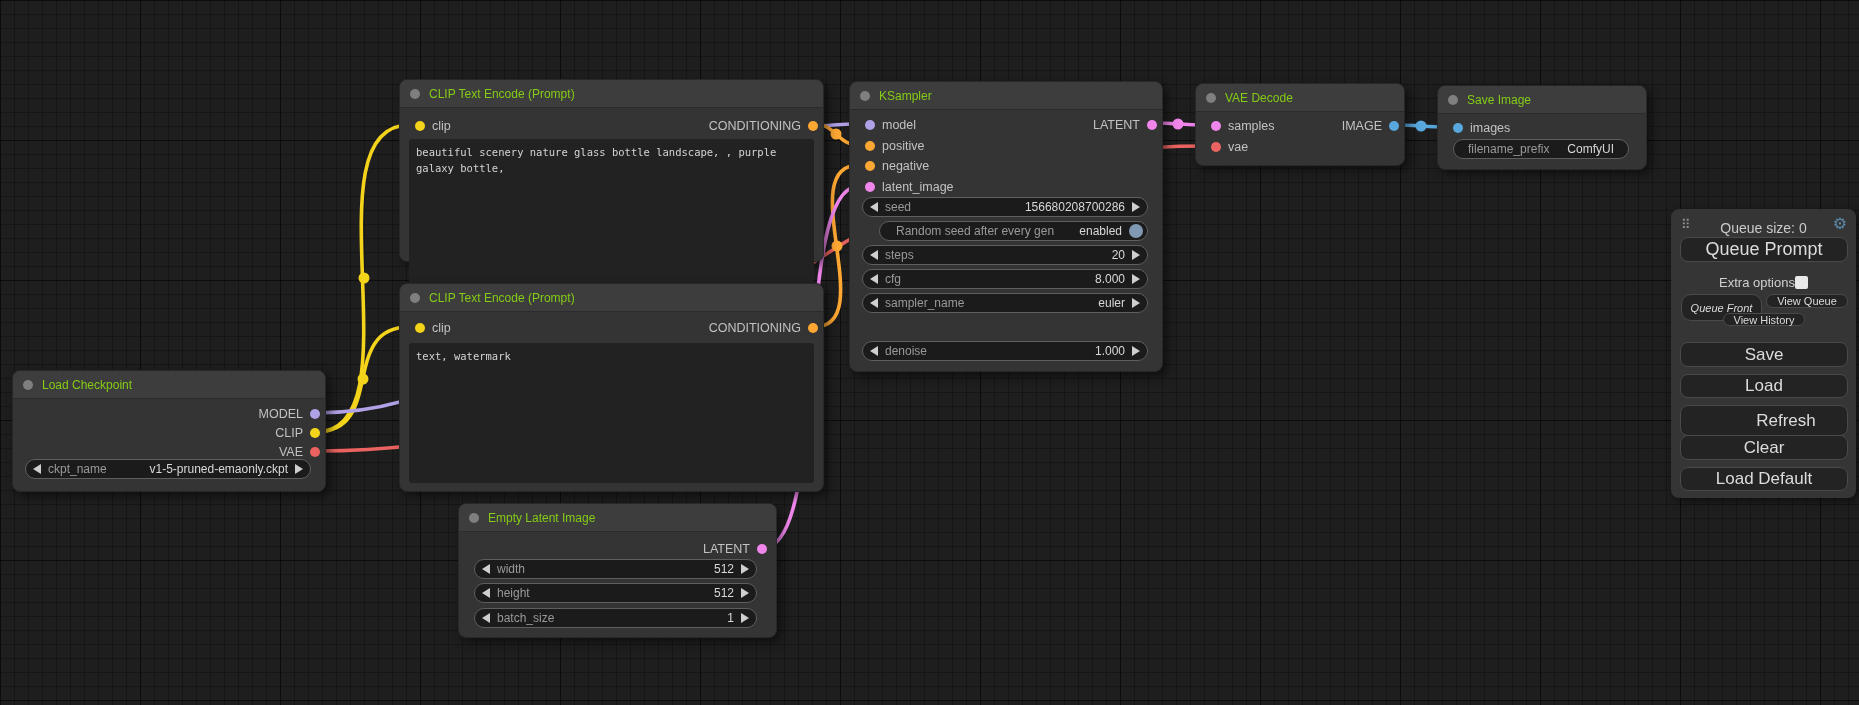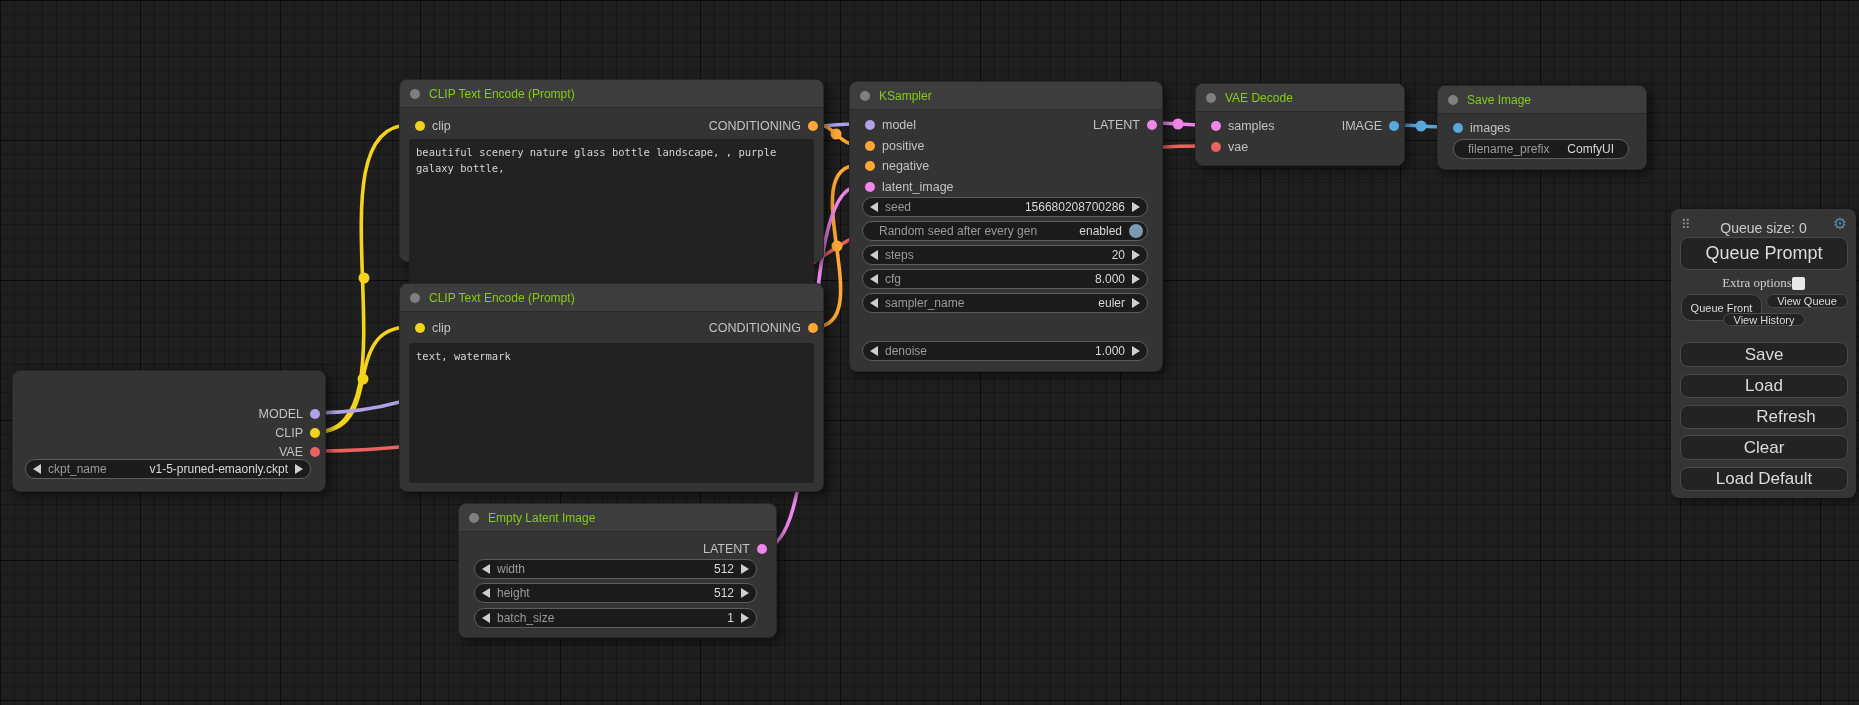--- a/index.html
+++ b/index.html
@@ -56,21 +56,21 @@
   .qbtn{
     position:absolute;background:#232323;border:1px solid #4a4a4a;color:#dcdcdc;
     display:flex;align-items:center;justify-content:center;box-sizing:border-box;
     border-radius:8px;cursor:default;white-space:nowrap;
   }
   .qbig{font-size:17px;}
   .qsmall{font-size:11px;border-radius:10px;}
   #queue-size{position:absolute;left:0;right:0;top:11px;text-align:center;font-size:14px;color:#cacaca;}
   #drag-handle{position:absolute;left:10px;top:8px;font-size:13px;color:#8f8f8f;letter-spacing:-1px;}
   #gear{position:absolute;right:9px;top:5px;font-size:16px;}
-  #extra-row{position:absolute;left:0;right:0;top:66px;display:flex;align-items:center;justify-content:center;gap:0;font-family:Liberation Serif, serif;}
+  #extra-row{position:absolute;left:0;right:0;top:66px;display:flex;align-items:center;justify-content:center;gap:0;}
   #extra-label{font-size:13px;color:#d0d0d0;}
   #extra-checkbox{width:13px;height:13px;background:#e9e9e9;border-radius:2px;}
 </style>
 </head>
 <body>
 
 <svg id="wires" width="1859" height="705">
   <g fill="none" stroke-width="3.6" stroke-linecap="round">
     <path d="M316,432 C420,432 305,125 409,125" stroke="#f4d31b"></path>
     <path d="M316,432 C386,432 339,327 409,327" stroke="#f4d31b"></path>
@@ -86,20 +86,24 @@
     <circle cx="364" cy="278" r="5.5" fill="#f4d31b"></circle>
     <circle cx="363" cy="379" r="5.5" fill="#f4d31b"></circle>
     <circle cx="836" cy="134" r="5.5" fill="#ffa733"></circle>
     <circle cx="837" cy="246" r="5.5" fill="#ffa733"></circle>
     <circle cx="1178" cy="124" r="5.5" fill="#f086ec"></circle>
     <circle cx="1421" cy="126" r="5.5" fill="#58a8dd"></circle>
   </g>
 </svg>
 
 <div class="node" style="left:12px;top:370px;width:314px;height:122px;">
+  <div class="nhead">
+    <span class="ndot" style="background: rgb(127, 127, 127);"></span>
+    <span class="ntitle">Load Checkpoint</span>
+  </div>
   <div class="srow" style="top:33px">
     <span class="sout">
         <span class="slabel">MODEL</span>
         <span class="sdot" style="background: rgb(177, 161, 230);"></span>
       </span>
   </div>
   <div class="srow" style="top:52px">
     <span class="sout">
         <span class="slabel">CLIP</span>
         <span class="sdot" style="background: rgb(244, 211, 27);"></span>
@@ -188,21 +192,21 @@
         <span class="slabel">latent_image</span>
       </span>
   </div>
 
   <div class="widget" style="top:115px;left:12px;right:14px;">
     <span class="tri l"></span>
     <span class="wlabel">seed</span>
     <span class="wvalue">156680208700286</span>
     <span class="tri r"></span>
   </div>
-  <div class="widget" style="top:139px;left:12px;right:14px;padding-left:16px;">
+  <div class="widget" style="top:139px;left:29px;right:14px;padding-left:16px;">
     <span class="wlabel">Random seed after every gen</span>
     <span class="wvalue">enabled</span>
     <span class="toggle" style="background: rgb(127, 153, 179);"></span>
   </div>
   <div class="widget" style="top:163px;left:12px;right:14px;">
     <span class="tri l"></span>
     <span class="wlabel">steps</span>
     <span class="wvalue">20</span>
     <span class="tri r"></span>
   </div>
@@ -295,29 +299,29 @@
     <span class="wlabel">filename_prefix</span>
     <span class="wvalue" style="margin-left:0;">ComfyUI</span>
   </div>
 </div>
 
 <div id="queue-panel">
   <span id="drag-handle">⠿</span>
   <div id="queue-size">Queue size: 0</div>
   <span id="gear" style="color: rgb(90, 135, 168);">⚙</span>
 
-  <div class="qbtn qbig" style="left:9px;right:8px;top:28px;height:33px;font-size:18px;">Queue Prompt</div>
+  <div class="qbtn qbig" style="left:9px;right:8px;top:28px;height:25px;font-size:18px;">Queue Prompt</div>
 
   <div id="extra-row">
     <span id="extra-label">Extra options</span>
     <span id="extra-checkbox"></span>
   </div>
 
-  <div class="qbtn qsmall" style="left:10px;width:81px;top:85px;height:27px;">Queue Front</div>
+  <div class="qbtn qsmall" style="left:10px;width:81px;top:85px;height:27px;font-style:italic;">Queue Front</div>
   <div class="qbtn qsmall" style="left:95px;width:82px;top:85px;height:14px;">View Queue</div>
   <div class="qbtn qsmall" style="left:52px;width:82px;top:104px;height:13px;">View History</div>
 
   <div class="qbtn qbig" style="left:9px;right:8px;top:133px;height:25px;">Save</div>
   <div class="qbtn qbig" style="left:9px;right:8px;top:165px;height:24px;">Load</div>
-  <div class="qbtn qbig" style="left:9px;right:8px;top:196px;height:24px;padding-left:44px;">Refresh</div>
+  <div class="qbtn qbig" style="left:9px;right:8px;top:196px;height:31px;padding-left:44px;">Refresh</div>
   <div class="qbtn qbig" style="left:9px;right:8px;top:226px;height:25px;">Clear</div>
   <div class="qbtn qbig" style="left:9px;right:8px;top:258px;height:24px;">Load Default</div>
 </div>
 
 </body></html>

